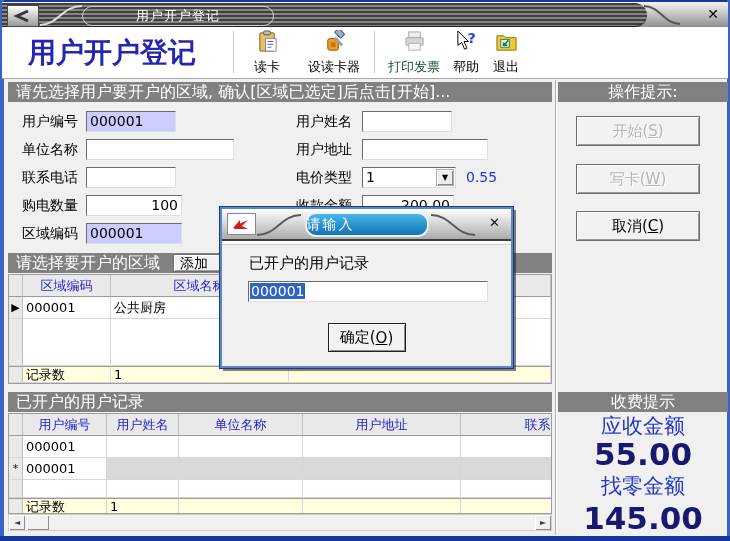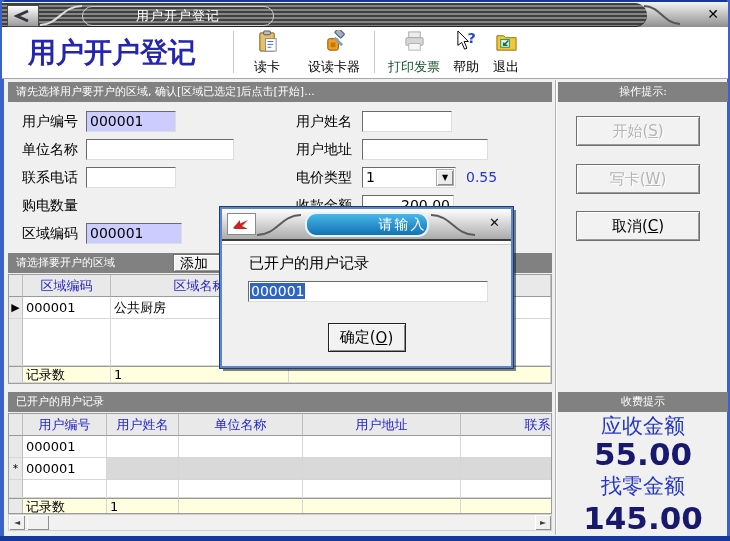--- a/index.html
+++ b/index.html
@@ -32,21 +32,21 @@
            border-bottom:1px solid #a8a8a8;}
   .app-title{position:absolute;left:26px;top:0;height:51px;line-height:51px;
              font-size:28px;font-weight:bold;color:#2525b0;font-family:"DejaVu Serif","Liberation Serif",serif;}
   .tsep{position:absolute;top:4px;height:42px;width:1px;background:#c8c8c8;border-right:1px solid #fff;}
   .tool-btn{position:absolute;top:3px;height:46px;display:flex;flex-direction:column;
             align-items:center;justify-content:space-between;cursor:default;}
   .tool-btn .cap{font-size:13px;color:#000;white-space:nowrap;}
   .tool-btn.disabled .cap{color:#14532d;text-shadow:1px 1px 0 #fff;}
 
   
-  .bar{position:absolute;background:#818181;color:#fff;font-size:11px;height:20px;line-height:20px;
+  .bar{position:absolute;background:#818181;color:#fff;font-size:16px;height:20px;line-height:20px;
        padding-left:8px;box-sizing:border-box;}
   .bar.center{text-align:center;padding-left:0;}
 
   
   .flabel{position:absolute;font-size:14px;color:#000;height:21px;line-height:21px;white-space:nowrap;}
   .field{position:absolute;height:21px;line-height:19px;background:#fff;box-sizing:border-box;
          border:1px solid;border-color:#6a6a6a #dedede #dedede #6a6a6a;font-size:14px;
          padding:0 3px;overflow:hidden;white-space:nowrap;}
   .lav{background:#ccccff;}
   .num{text-align:right;}
@@ -96,21 +96,21 @@
   
   .dialog{position:absolute;left:220px;top:207px;width:293px;height:161px;background:#f0f0f0;
           border:2px solid #5b86cb;outline:1px solid #1d3c77;box-shadow:3px 3px 0 rgba(25,25,25,.55);
           z-index:10;box-sizing:border-box;}
   .d-titlebar{position:relative;height:30px;background:linear-gradient(180deg,#ffffff,#ababab);
               border-bottom:2px solid #3c3c3c;}
   .d-logo{position:absolute;left:5px;top:4px;width:27px;height:20px;background:#fff;
           border:1px solid #8a8a8a;display:flex;align-items:center;justify-content:center;}
   .d-pill{position:absolute;left:50%;transform:translateX(-50%);top:3px;width:120px;height:21px;
           border-radius:11px;background:linear-gradient(180deg,#49b7e8,#1272b4);
-          border:2px solid #e6f3fb;color:#fff;font-size:14px;line-height:21px;text-align:right;
+          border:2px solid #e6f3fb;color:#fff;font-size:14px;line-height:21px;text-align:left;
           letter-spacing:2px;box-sizing:content-box;}
   .d-close{position:absolute;right:11px;top:6px;font-size:13px;font-weight:bold;color:#111;cursor:default;}
   .d-white{height:3px;background:#fff;border-bottom:1px solid #cfcfcf;}
   .d-body{position:relative;height:122px;}
   .d-prompt{position:absolute;left:27px;top:9px;font-size:15px;color:#000;}
   .d-input{position:absolute;left:26px;top:36px;width:240px;height:21px;background:#fff;
            border:1px solid;border-color:#6a6a6a #dedede #dedede #6a6a6a;box-sizing:border-box;
            font-size:14px;line-height:19px;padding-left:1px;}
   .d-sel{background:#2f63c4;color:#fff;padding:0 1px;}
   .d-ok{position:absolute;left:50%;transform:translateX(-50%);top:78px;width:76px;height:27px;
@@ -213,20 +213,21 @@
   <div class="flabel" style="left:22px;top:111px;">用户编号</div>
   <div class="field lav" style="left:86px;top:111px;width:90px;">000001</div>
 
   <div class="flabel" style="left:22px;top:139px;">单位名称</div>
   <div class="field" style="left:86px;top:139px;width:148px;"></div>
 
   <div class="flabel" style="left:22px;top:167px;">联系电话</div>
   <div class="field" style="left:86px;top:167px;width:90px;"></div>
 
   <div class="flabel" style="left:22px;top:195px;">购电数量</div>
+  <div class="field num" style="left:86px;top:195px;width:96px;">100</div>
 
   <div class="flabel" style="left:22px;top:223px;">区域编码</div>
   <div class="field lav" style="left:86px;top:223px;width:96px;">000001</div>
 
   <div class="flabel" style="left:296px;top:111px;">用户姓名</div>
   <div class="field" style="left:362px;top:111px;width:90px;"></div>
 
   <div class="flabel" style="left:296px;top:139px;">用户地址</div>
   <div class="field" style="left:362px;top:139px;width:126px;"></div>
 

